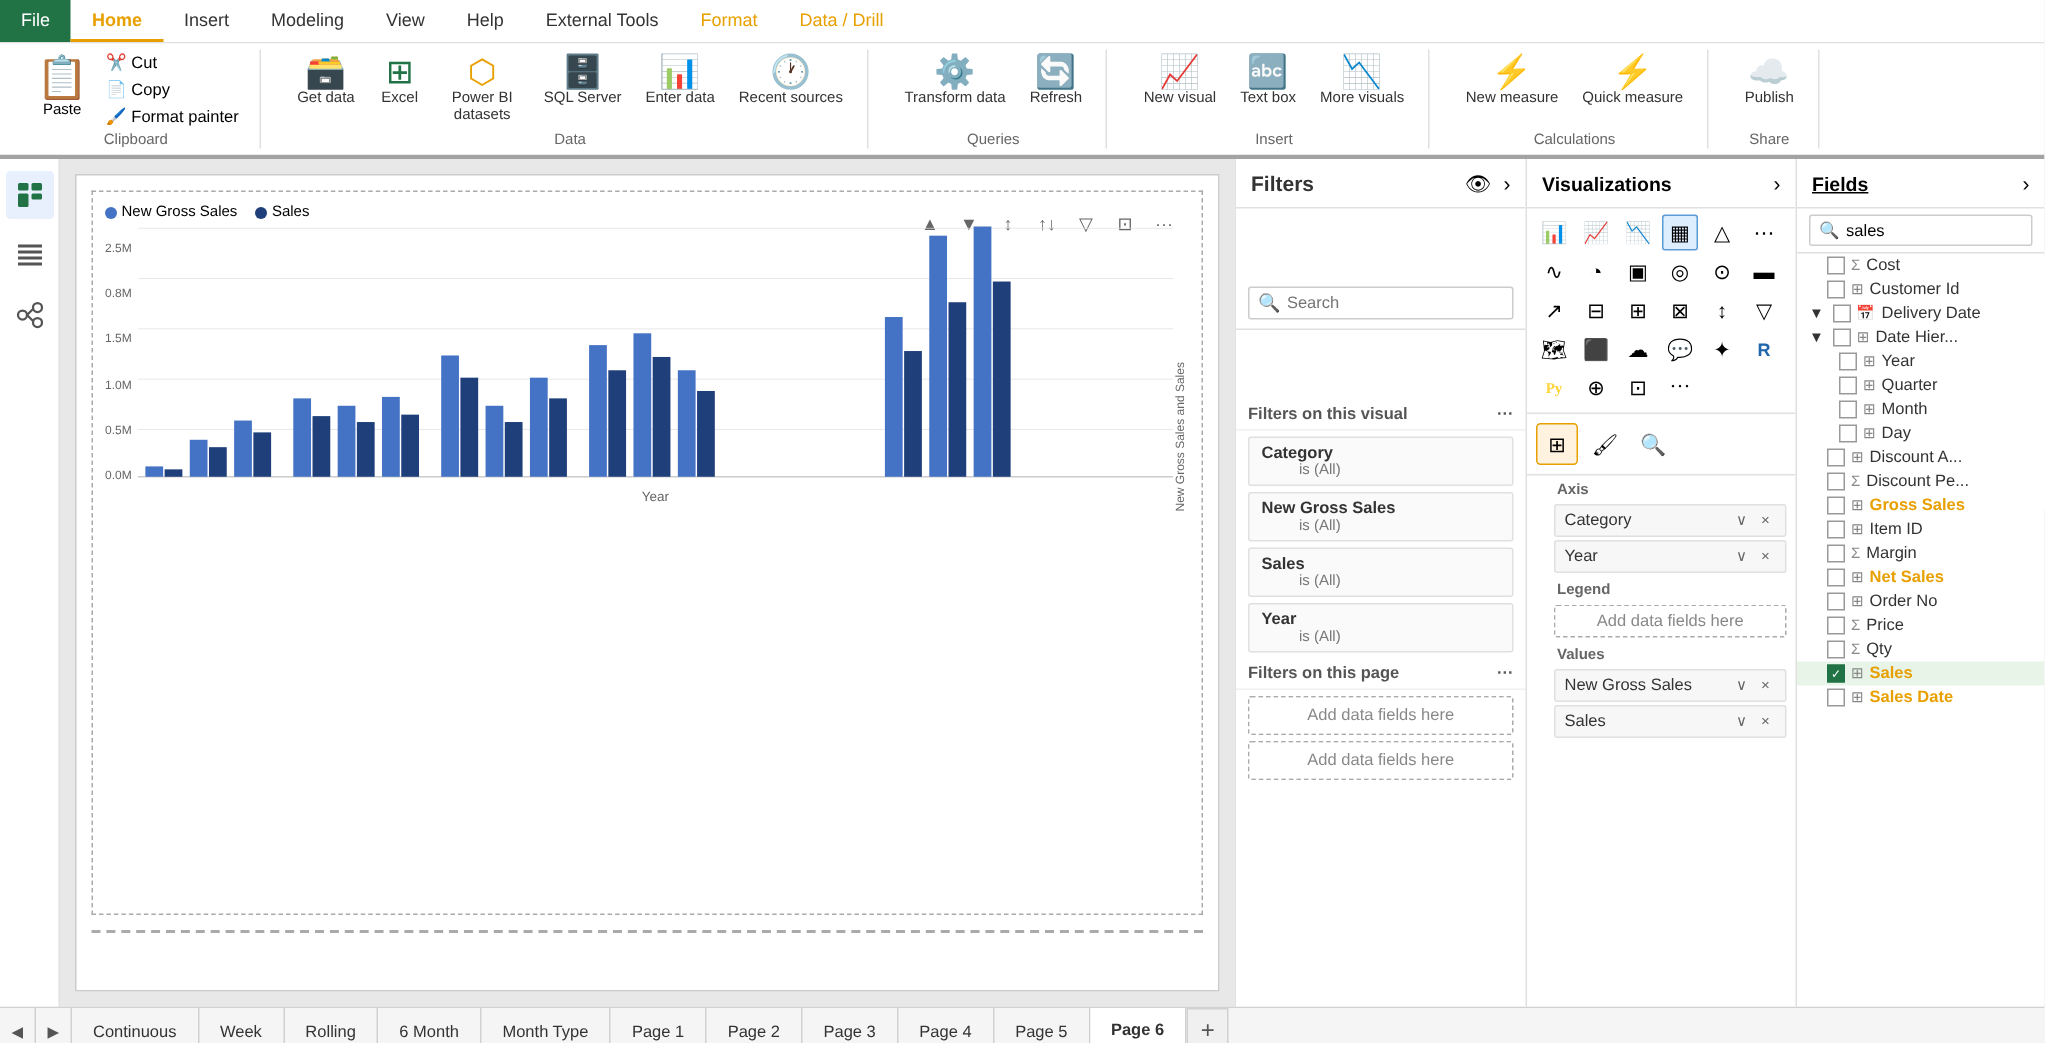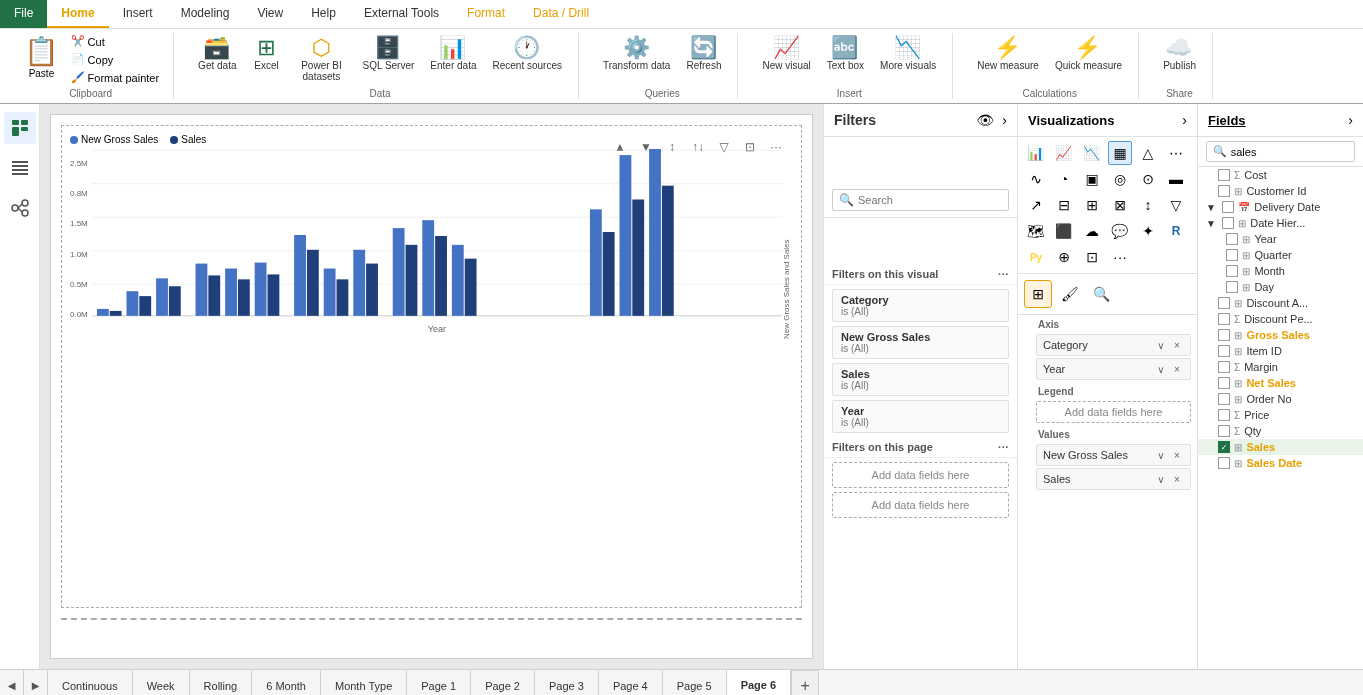--- a/index.html
+++ b/index.html
@@ -1,19 +1,19 @@
 <!DOCTYPE html>
 <html><head>
   <meta charset="utf-8">
   <style>
     * { box-sizing: border-box; margin: 0; padding: 0; }
     body { font-family: 'Segoe UI', Arial, sans-serif; font-size: 12px; background: #f3f3f3; overflow: hidden; }
 
     
-    .ribbon { background: #fff; border-bottom: 1px solid #a3a3a3; }
+    .ribbon { background: #fff; border-bottom: 3px solid #a3a3a3; }
     .ribbon-tabs { display: flex; background: #fff; border-bottom: 1px solid #e0e0e0; }
     .ribbon-tab { padding: 6px 14px; font-size: 12px; cursor: pointer; color: #333; border-bottom: 2px solid transparent; }
     .ribbon-tab.active { color: #e8a000; border-bottom: 2px solid #e8a000; font-weight: 600; }
     .ribbon-tab.file { color: #fff; background: #217346; padding: 6px 14px; }
     .ribbon-tab.data-drill { color: #e8a000; }
     .ribbon-content { display: flex; padding: 4px 8px; gap: 8px; align-items: stretch; background: #fff; }
     .ribbon-group { display: flex; flex-direction: column; align-items: center; border-right: 1px solid #e0e0e0; padding: 0 10px; }
     .ribbon-group-items { display: flex; gap: 4px; align-items: flex-start; flex: 1; }
     .ribbon-group-label { font-size: 10px; color: #666; margin-top: 2px; text-align: center; }
     .ribbon-btn { display: flex; flex-direction: column; align-items: center; padding: 3px 5px; cursor: pointer; border: 1px solid transparent; border-radius: 2px; min-width: 40px; }
@@ -48,21 +48,21 @@
     .filters-panel { width: 195px; background: #fff; border-left: 1px solid #e0e0e0; border-right: 1px solid #e0e0e0; display: flex; flex-direction: column; overflow: hidden; gap: 46px; }
     .panel-header { display: flex; align-items: center; justify-content: space-between; padding: 8px 10px; border-bottom: 1px solid #e0e0e0; }
     .panel-title { font-size: 14px; font-weight: 600; color: #333; }
     .panel-header-icons { display: flex; gap: 8px; }
     .filter-search { padding: 6px 8px; border-bottom: 1px solid #e0e0e0; }
     .filter-search-box { display: flex; align-items: center; border: 1px solid #ccc; border-radius: 2px; padding: 3px 6px; gap: 4px; }
     .filter-search-box input { border: none; outline: none; font-size: 11px; width: 100%; }
     .filter-section { padding: 4px 8px; font-size: 11px; color: #555; font-weight: 600; border-bottom: 1px solid #f0f0f0; display: flex; justify-content: space-between; }
     .filter-card { margin: 4px 8px; border: 1px solid #e0e0e0; border-radius: 2px; padding: 4px 8px; background: #fafafa; }
     .filter-card-title { font-size: 11px; font-weight: 600; color: #333; }
-    .filter-card-sub { font-size: 10px; color: #777; }
+    .filter-card-sub { font-size: 10px; color: #777; margin-left: 25px; }
     .add-data-btn { margin: 4px 8px; padding: 6px; border: 1px dashed #aaa; text-align: center; font-size: 11px; color: #888; cursor: pointer; border-radius: 2px; }
     .filters-scroll { overflow-y: auto; flex: 1; }
 
     
     .viz-panel { width: 180px; background: #fff; border-right: 1px solid #e0e0e0; display: flex; flex-direction: column; overflow: hidden; }
     .viz-header { display: flex; align-items: center; justify-content: space-between; padding: 8px 10px; border-bottom: 1px solid #e0e0e0; }
     .viz-title { font-size: 13px; font-weight: 600; }
     .viz-icon-btn { width: 24px; height: 24px; display: flex; align-items: center; justify-content: center; cursor: pointer; border: 1px solid transparent; border-radius: 2px; font-size: 14px; }
     .viz-icon-btn.selected { background: #ddeeff; border-color: #5b9bd5; }
     .viz-section-label { font-size: 10px; color: #666; padding: 4px 8px 2px; font-weight: 600; }
@@ -456,21 +456,21 @@
         <div class="viz-icon-btn">▽</div>
       </div>
       <div style="display:grid;grid-template-columns:repeat(6,26px);gap:2px;margin-bottom:2px;">
         <div class="viz-icon-btn">🗺</div>
         <div class="viz-icon-btn">⬛</div>
         <div class="viz-icon-btn">☁</div>
         <div class="viz-icon-btn">💬</div>
         <div class="viz-icon-btn">✦</div>
         <div class="viz-icon-btn" style="font-weight:bold;font-size:12px;color:#2166AC">R</div>
       </div>
-      <div style="display:grid;grid-template-columns:repeat(6,26px);gap:2px;">
+      <div style="display:grid;grid-template-columns:repeat(6,26px);gap:2px;font-family:Liberation Serif, serif;">
         <div class="viz-icon-btn" style="font-size:10px;font-weight:bold;color:#FFD43B">Py</div>
         <div class="viz-icon-btn">⊕</div>
         <div class="viz-icon-btn">⊡</div>
         <div class="viz-icon-btn">···</div>
       </div>
     </div>
 
     <div style="display:flex;gap:4px;padding:6px;border-bottom:1px solid #e0e0e0;">
       <div class="viz-bottom-icon active" title="Fields">⊞</div>
       <div class="viz-bottom-icon" title="Format">🖌</div>

